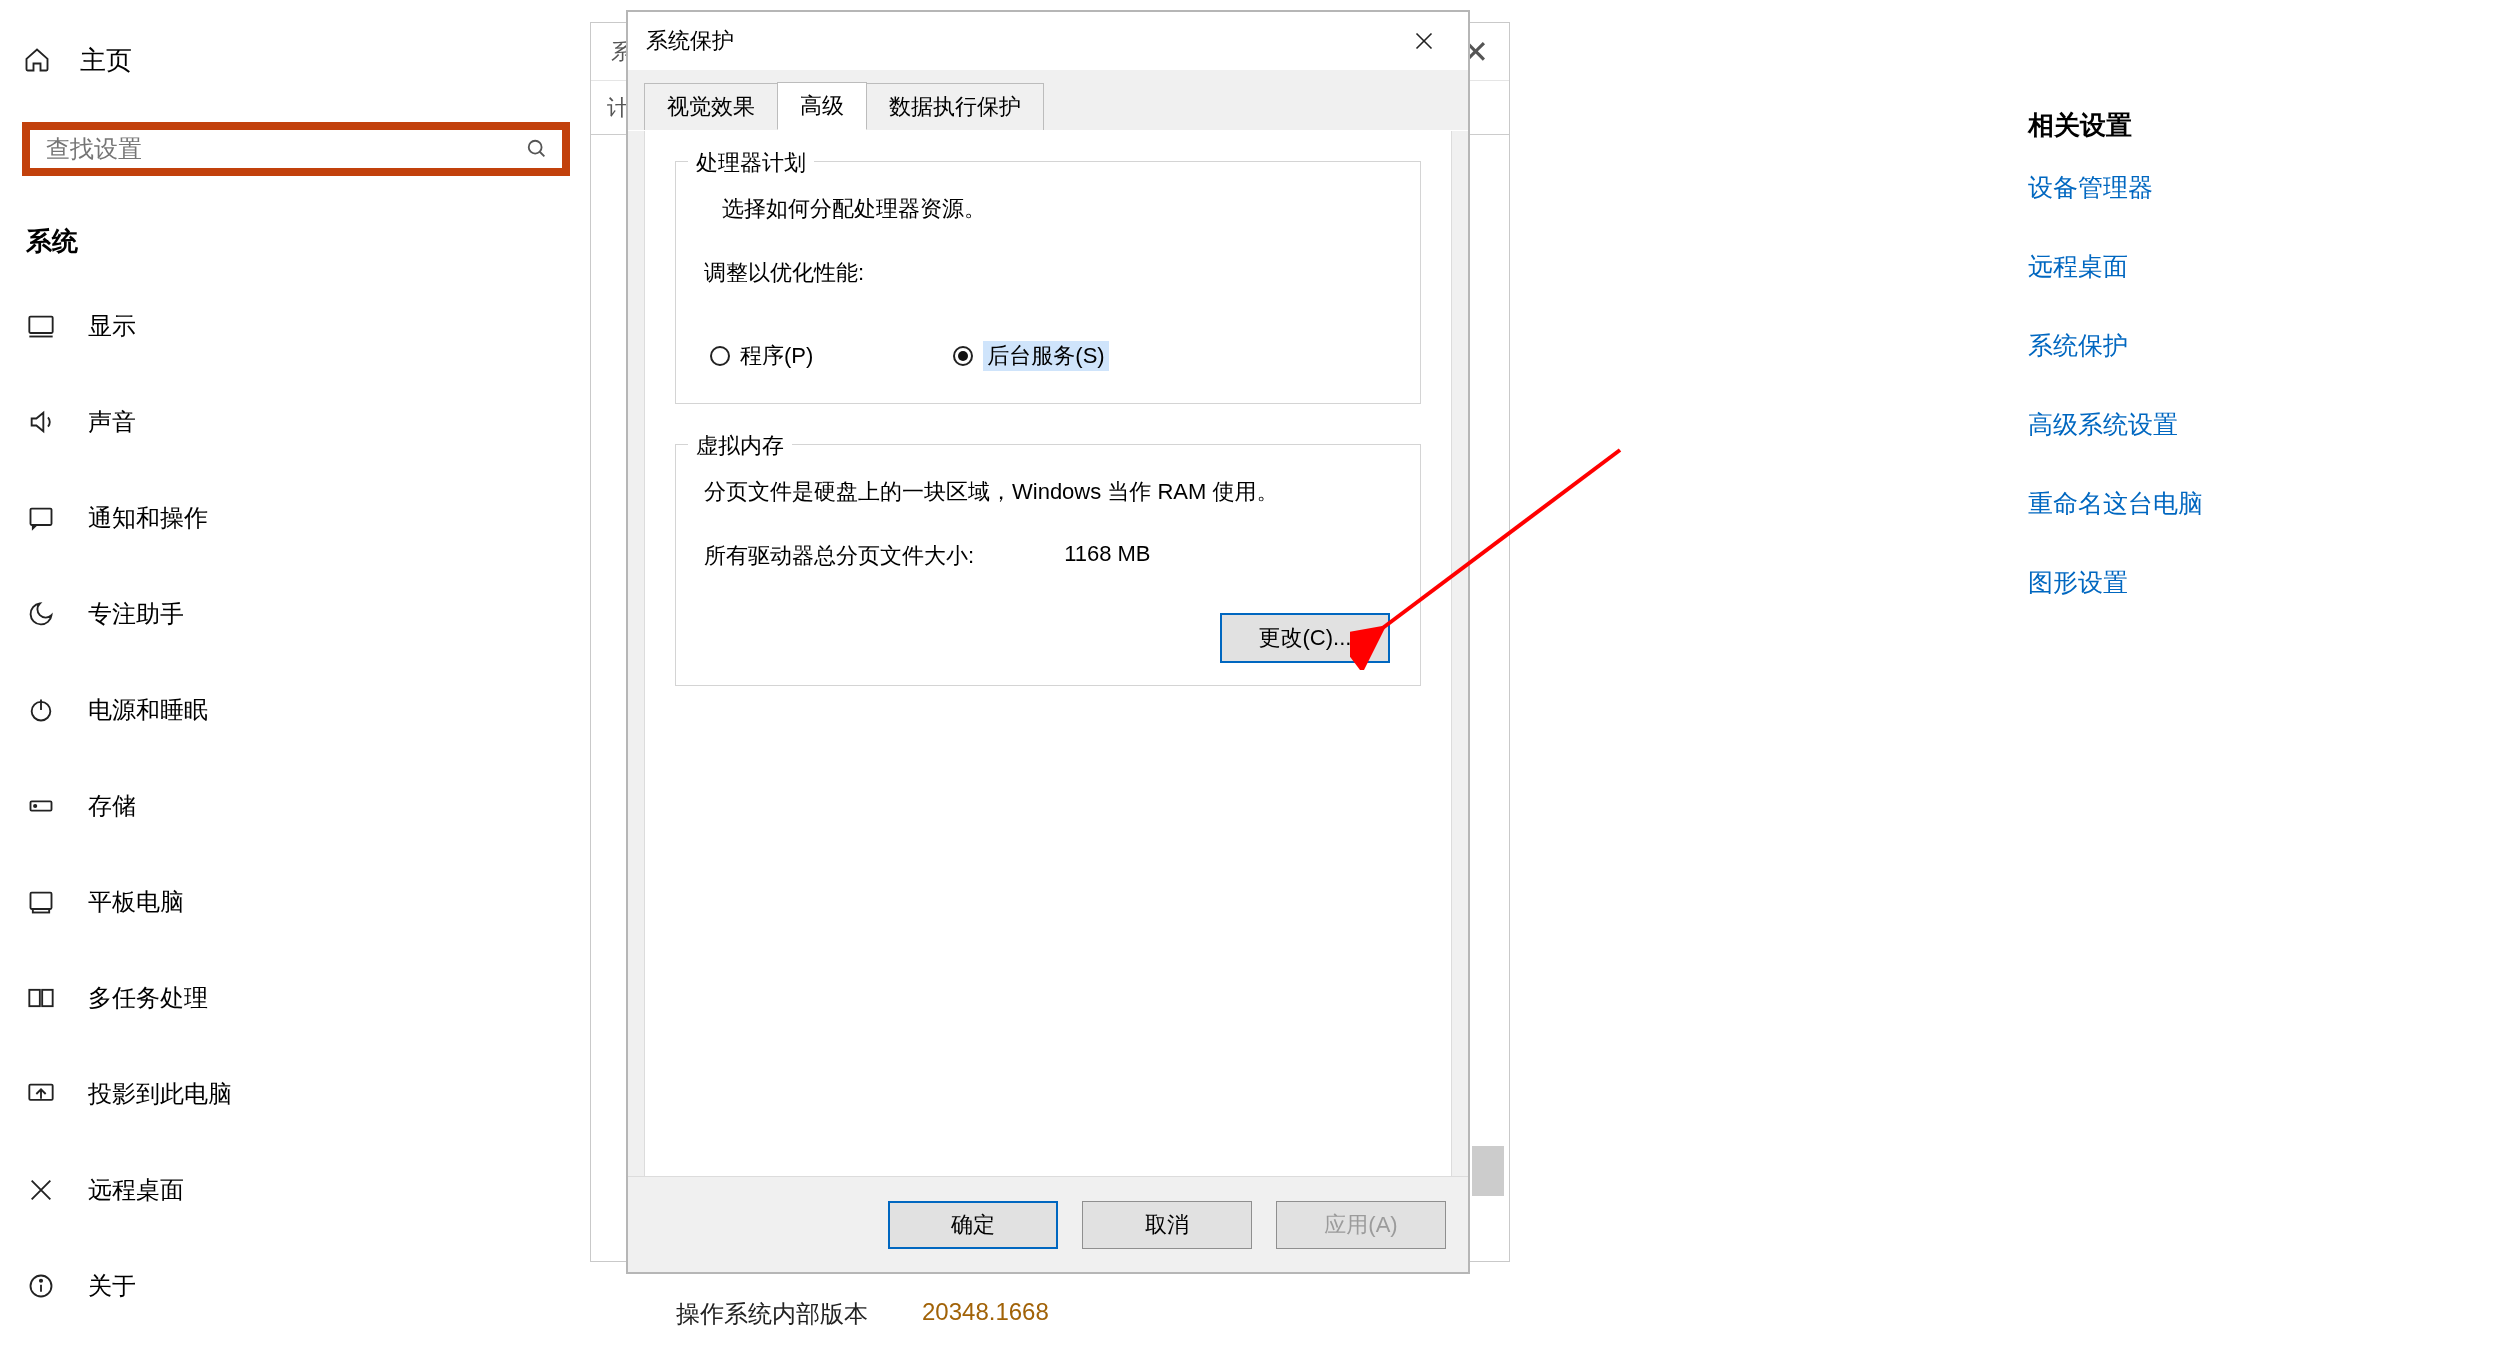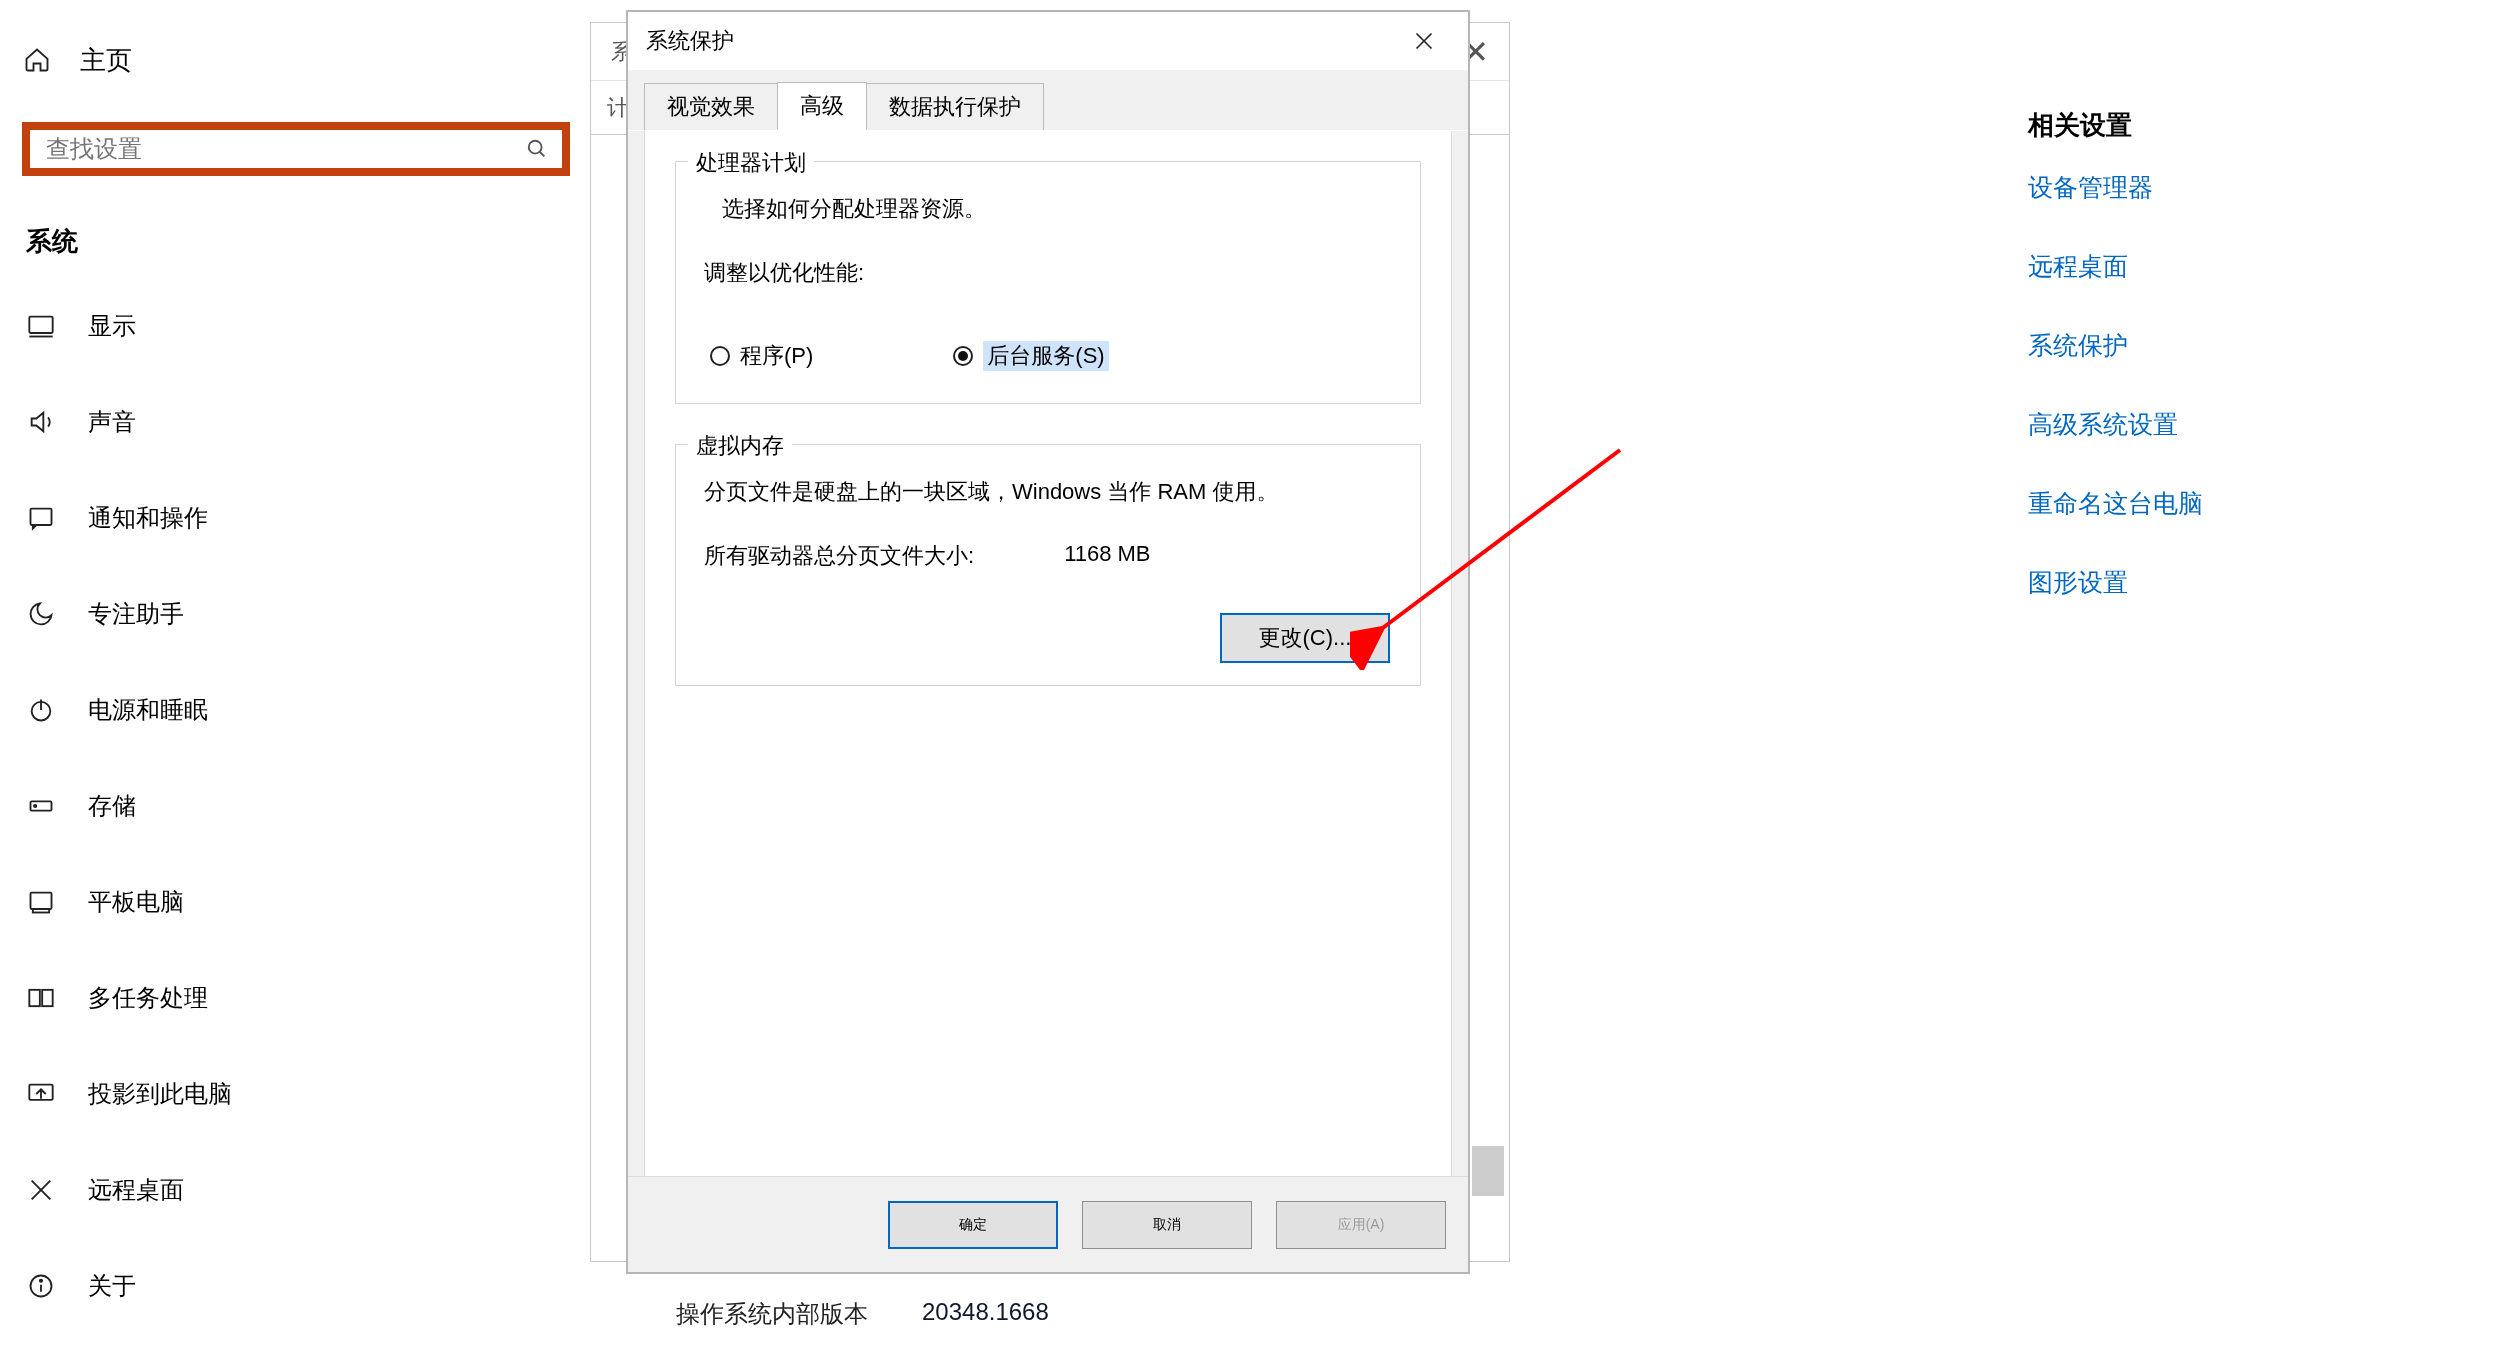--- a/index.html
+++ b/index.html
@@ -56,21 +56,21 @@
     position: absolute; left: 1382px; top: 460px; color: #666; font-size: 22px;
   }
   .bg-scroll-thumb {
     position: absolute; left: 1472px; top: 1146px; width: 32px; height: 50px; background: #ccc;
   }
 
   .os-version {
     position: absolute; left: 676px; top: 1298px; font-size: 24px; color: #222;
     display: flex; gap: 54px;
   }
-  .os-version .val { color: #0f172a; }
+  .os-version .val { color: #a16207; }
 
   
   .dlg {
     position: absolute; left: 626px; top: 10px; width: 844px; height: 1264px;
     background: #f0f0f0; border: 2px solid #b6b6b6; z-index: 10;
   }
   .dlg-title-bar {
     height: 58px; background: #fff; display: flex; align-items: center;
     justify-content: space-between; padding: 0 18px;
   }
@@ -126,21 +126,21 @@
   }
 
   .dlg-footer {
     position: absolute; bottom: 0; left: 0; right: 0; height: 96px;
     background: #f0f0f0; border-top: 1px solid #dcdcdc;
     display: flex; justify-content: flex-end; align-items: center; gap: 24px;
     padding-right: 22px;
   }
   .btn {
     width: 170px; height: 48px; border: 1px solid #8f8f8f; background: #e1e1e1;
-    font-size: 14px; cursor: pointer; text-align: center;
+    font-size: 22px; cursor: pointer; text-align: center;
   }
   .btn.primary { border: 2px solid #0067c0; }
   .btn.disabled { color: #9b9b9b; cursor: default; }
 
   
   .arrow-svg {
     position: absolute; left: 1350px; top: 440px; width: 280px; height: 230px;
     z-index: 20; pointer-events: none;
   }
 </style>

